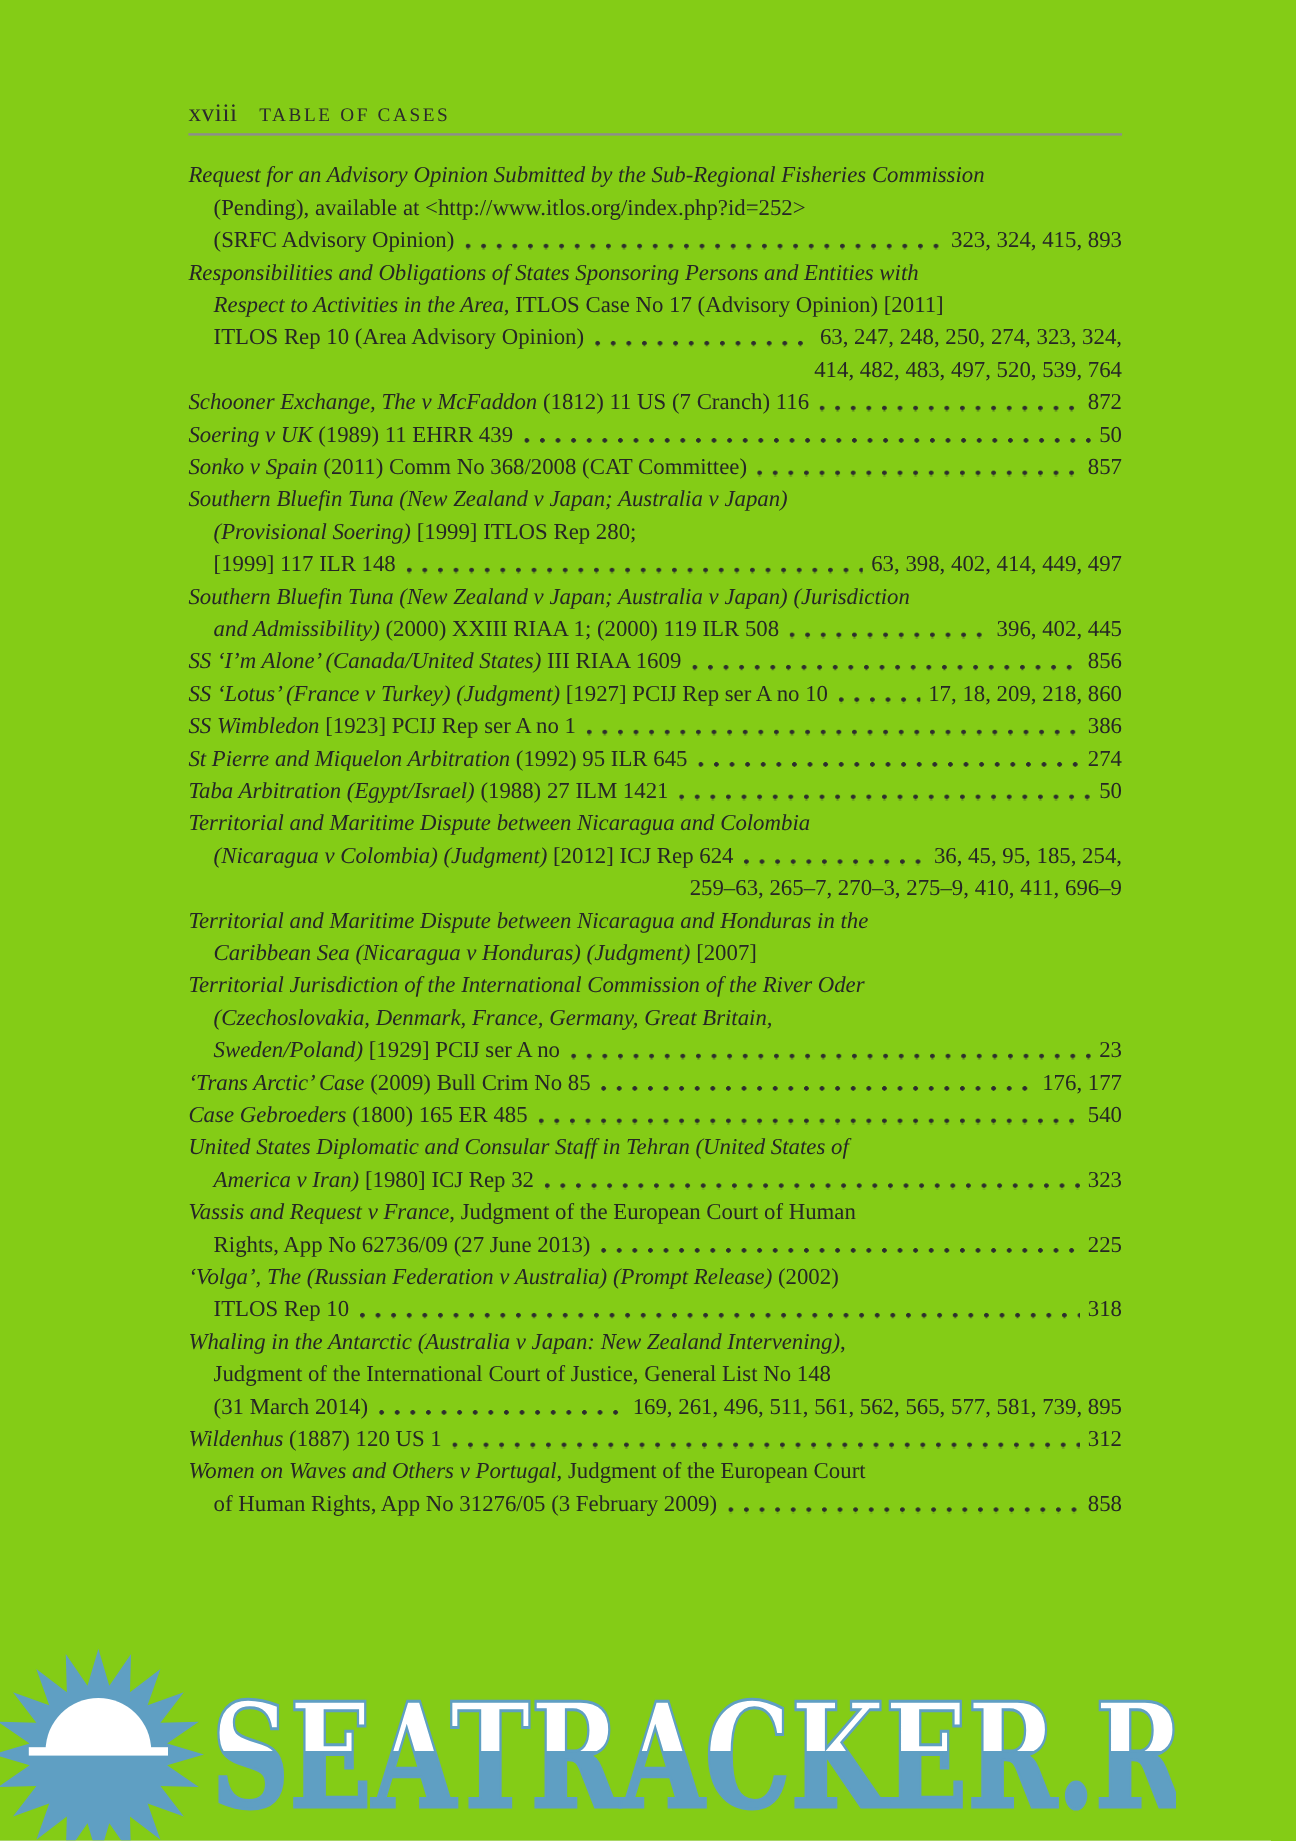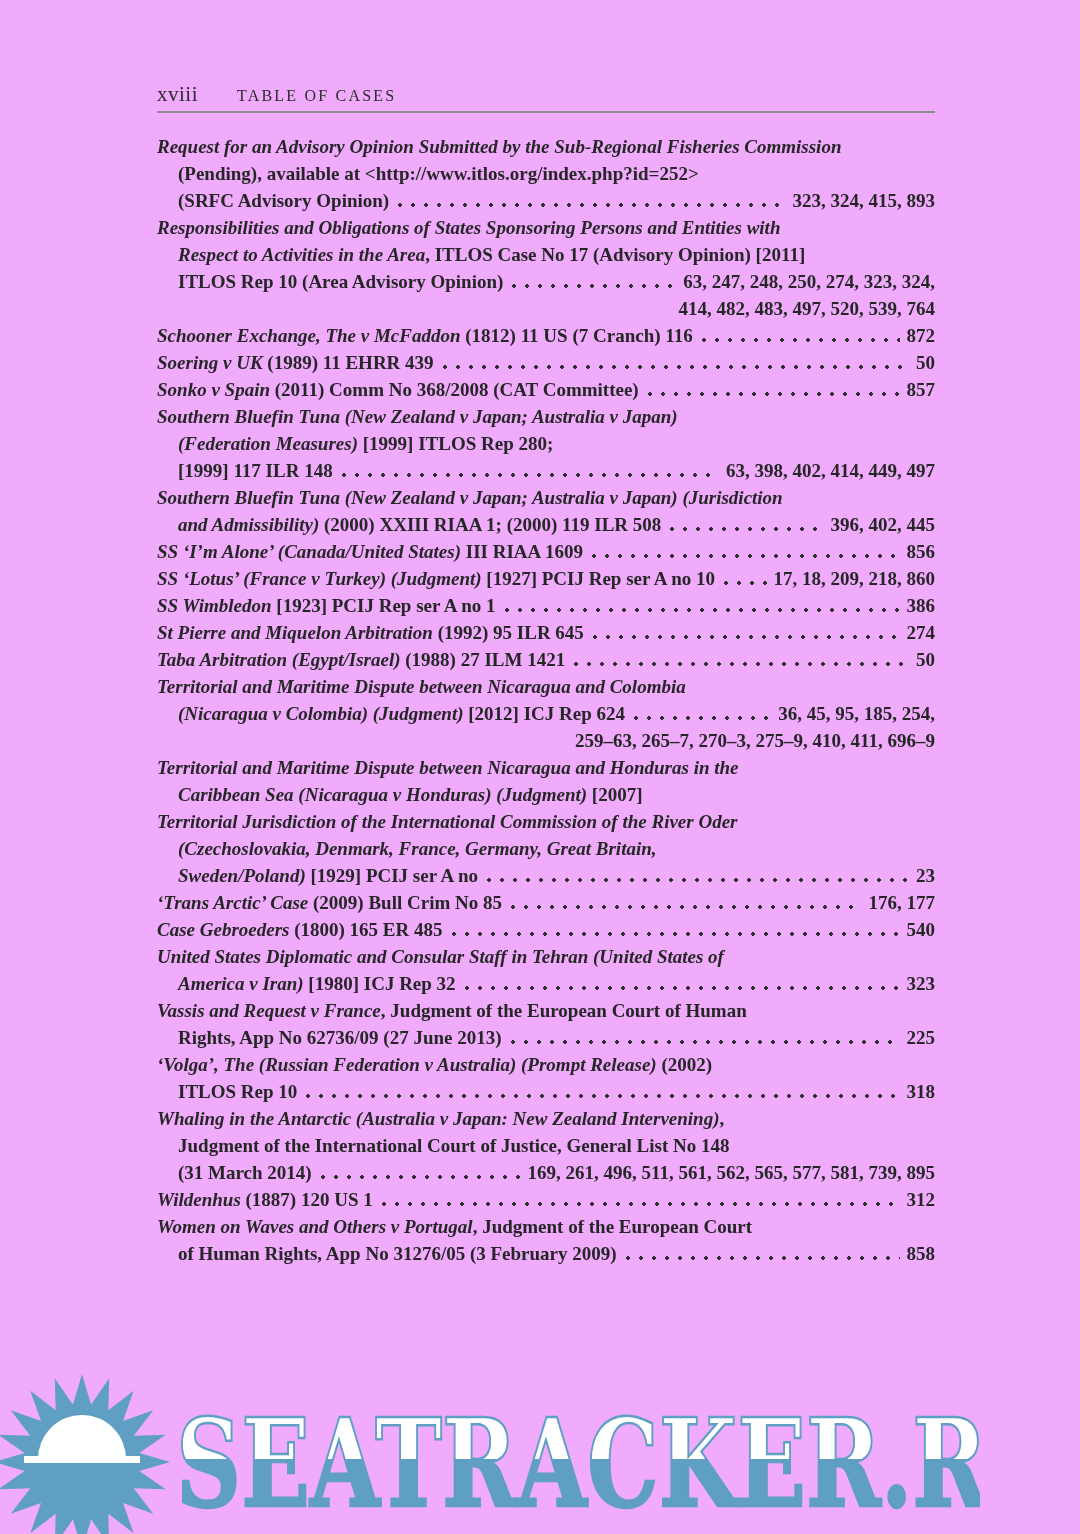--- a/index.html
+++ b/index.html
@@ -1,40 +1,40 @@
 <!DOCTYPE html>
 <html><head>
 <meta charset="utf-8">
 <style>
   html,body{margin:0;padding:0;background:#e8e8e8;}
   .page{
     position:relative;
     width:1080px;height:1534px;
-    background:#f0abfc;
+    background:#84cc16;
     overflow:hidden;
     font-family:"Liberation Serif","DejaVu Serif",serif;
   }
   
   .runhead{
     position:absolute;left:157px;top:82px;width:778px;
     display:flex;align-items:baseline;
     color:#2b2b2b;
   }
   .folio{font-size:21px;letter-spacing:.5px;}
-  .headtitle{font-size:16px;letter-spacing:2.2px;margin-left:39px;}
+  .headtitle{font-size:16px;letter-spacing:2.2px;margin-left:18px;}
   .headrule{
     position:absolute;left:157px;top:111px;width:778px;height:2px;
     background:#8d8d8d;
   }
   
   .toc{
     position:absolute;left:157px;top:133px;width:778px;
     font-size:19px;line-height:27px;color:#262626;
   }
-  .line{display:flex;white-space:pre;font-weight:bold;}
+  .line{display:flex;white-space:pre;}
   .line.cont{padding-left:21px;}
   .line.pages-only{justify-content:flex-end;}
   .line em{font-style:italic;}
   .leader{
     flex:1 1 auto;min-width:20px;
     margin:0 7px 0 9px;
     background-image:radial-gradient(circle at 2px 2px, #2e2e2e 1.7px, rgba(0,0,0,0) 2.1px);
     background-size:13px 5px;
     background-repeat:repeat-x;
     background-position:left bottom 6px;
@@ -74,21 +74,21 @@
         <div class="line"><em>Schooner Exchange, The v McFaddon</em><span> (1812) 11 US (7 Cranch) 116</span><span class="leader"></span><span class="pages">872</span></div>
       </div>
       <div class="entry">
         <div class="line"><em>Soering v UK</em><span> (1989) 11 EHRR 439</span><span class="leader"></span><span class="pages">50</span></div>
       </div>
       <div class="entry">
         <div class="line"><em>Sonko v Spain</em><span> (2011) Comm No 368/2008 (CAT Committee)</span><span class="leader"></span><span class="pages">857</span></div>
       </div>
       <div class="entry">
         <div class="line"><em>Southern Bluefin Tuna (New Zealand v Japan; Australia v Japan)</em></div>
-        <div class="line cont"><em>(Federation Measures)</em><span> [1999] ITLOS Rep 280;</span></div>
+        <div class="line cont"><em>(Provisional Soering)</em><span> [1999] ITLOS Rep 280;</span></div>
         <div class="line cont"><span>[1999] 117 ILR 148</span><span class="leader"></span><span class="pages">63, 398, 402, 414, 449, 497</span></div>
       </div>
       <div class="entry">
         <div class="line"><em>Southern Bluefin Tuna (New Zealand v Japan; Australia v Japan) (Jurisdiction</em></div>
         <div class="line cont"><em>and Admissibility)</em><span> (2000) XXIII RIAA 1; (2000) 119 ILR 508</span><span class="leader"></span><span class="pages">396, 402, 445</span></div>
       </div>
       <div class="entry">
         <div class="line"><em>SS ‘I’m Alone’ (Canada/United States)</em><span> III RIAA 1609</span><span class="leader"></span><span class="pages">856</span></div>
       </div>
       <div class="entry">

